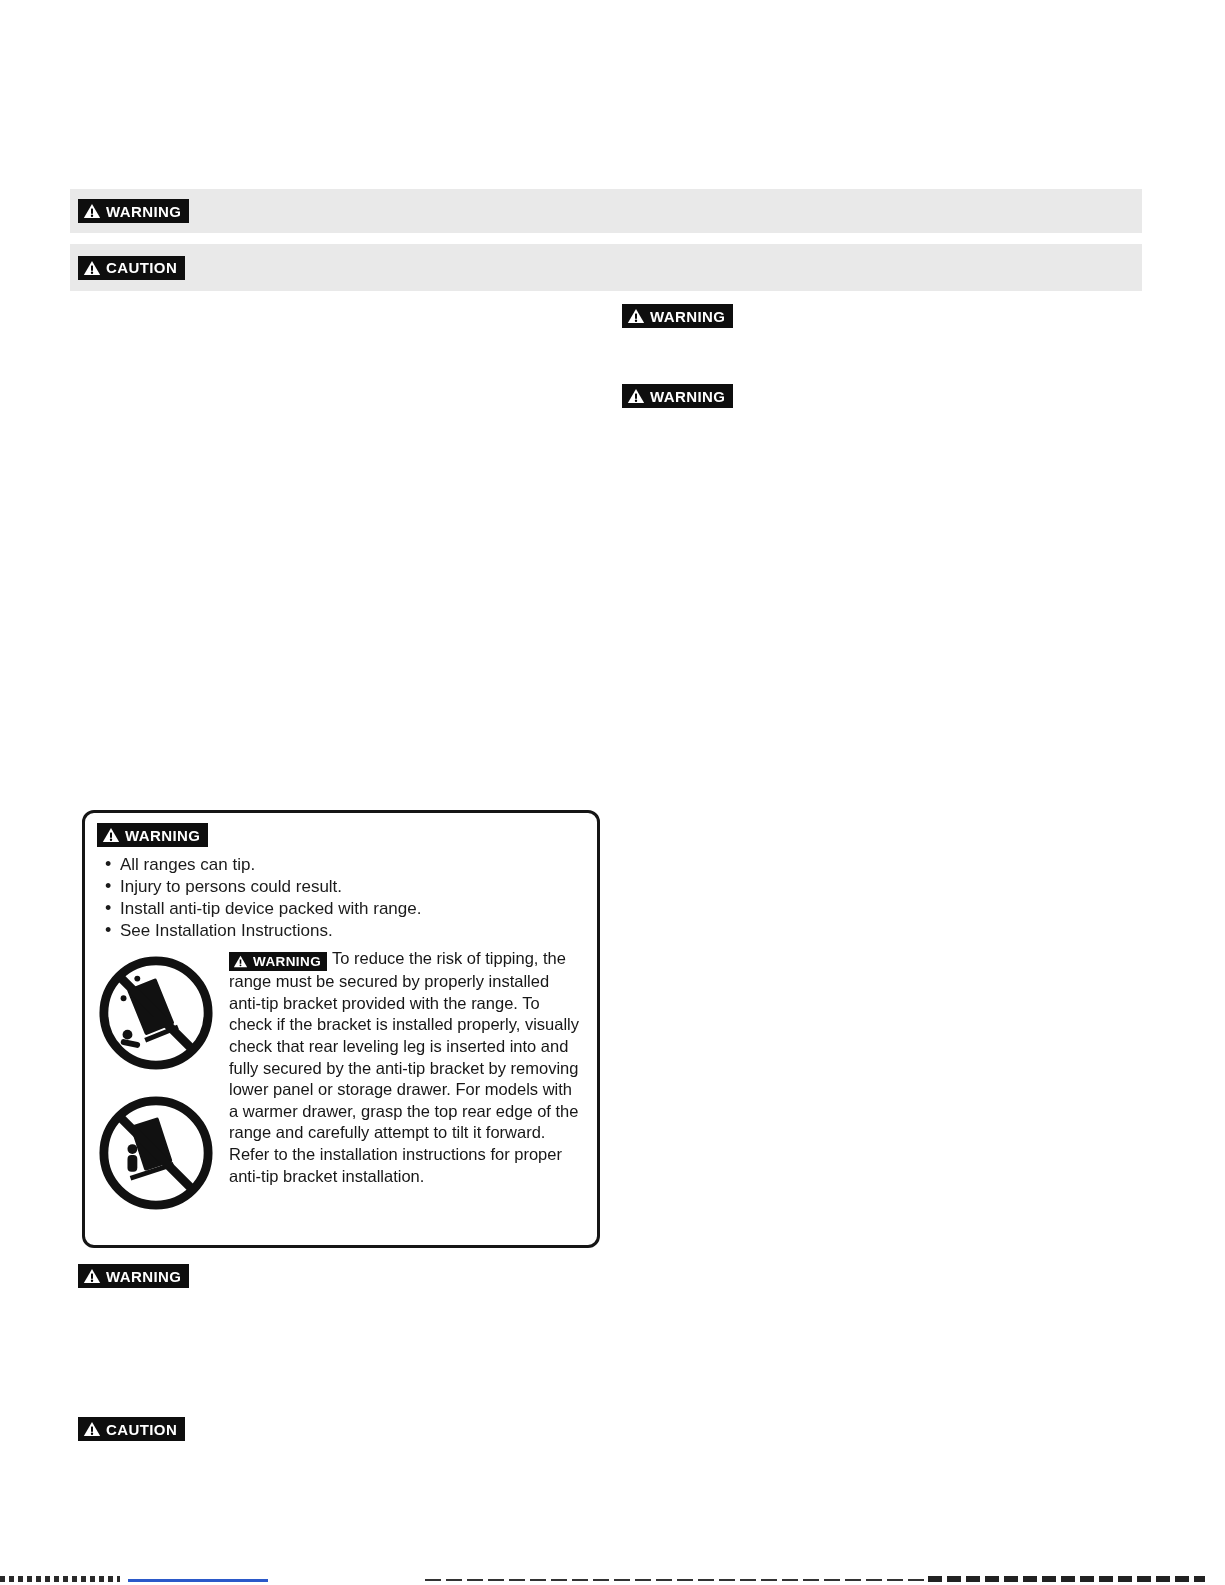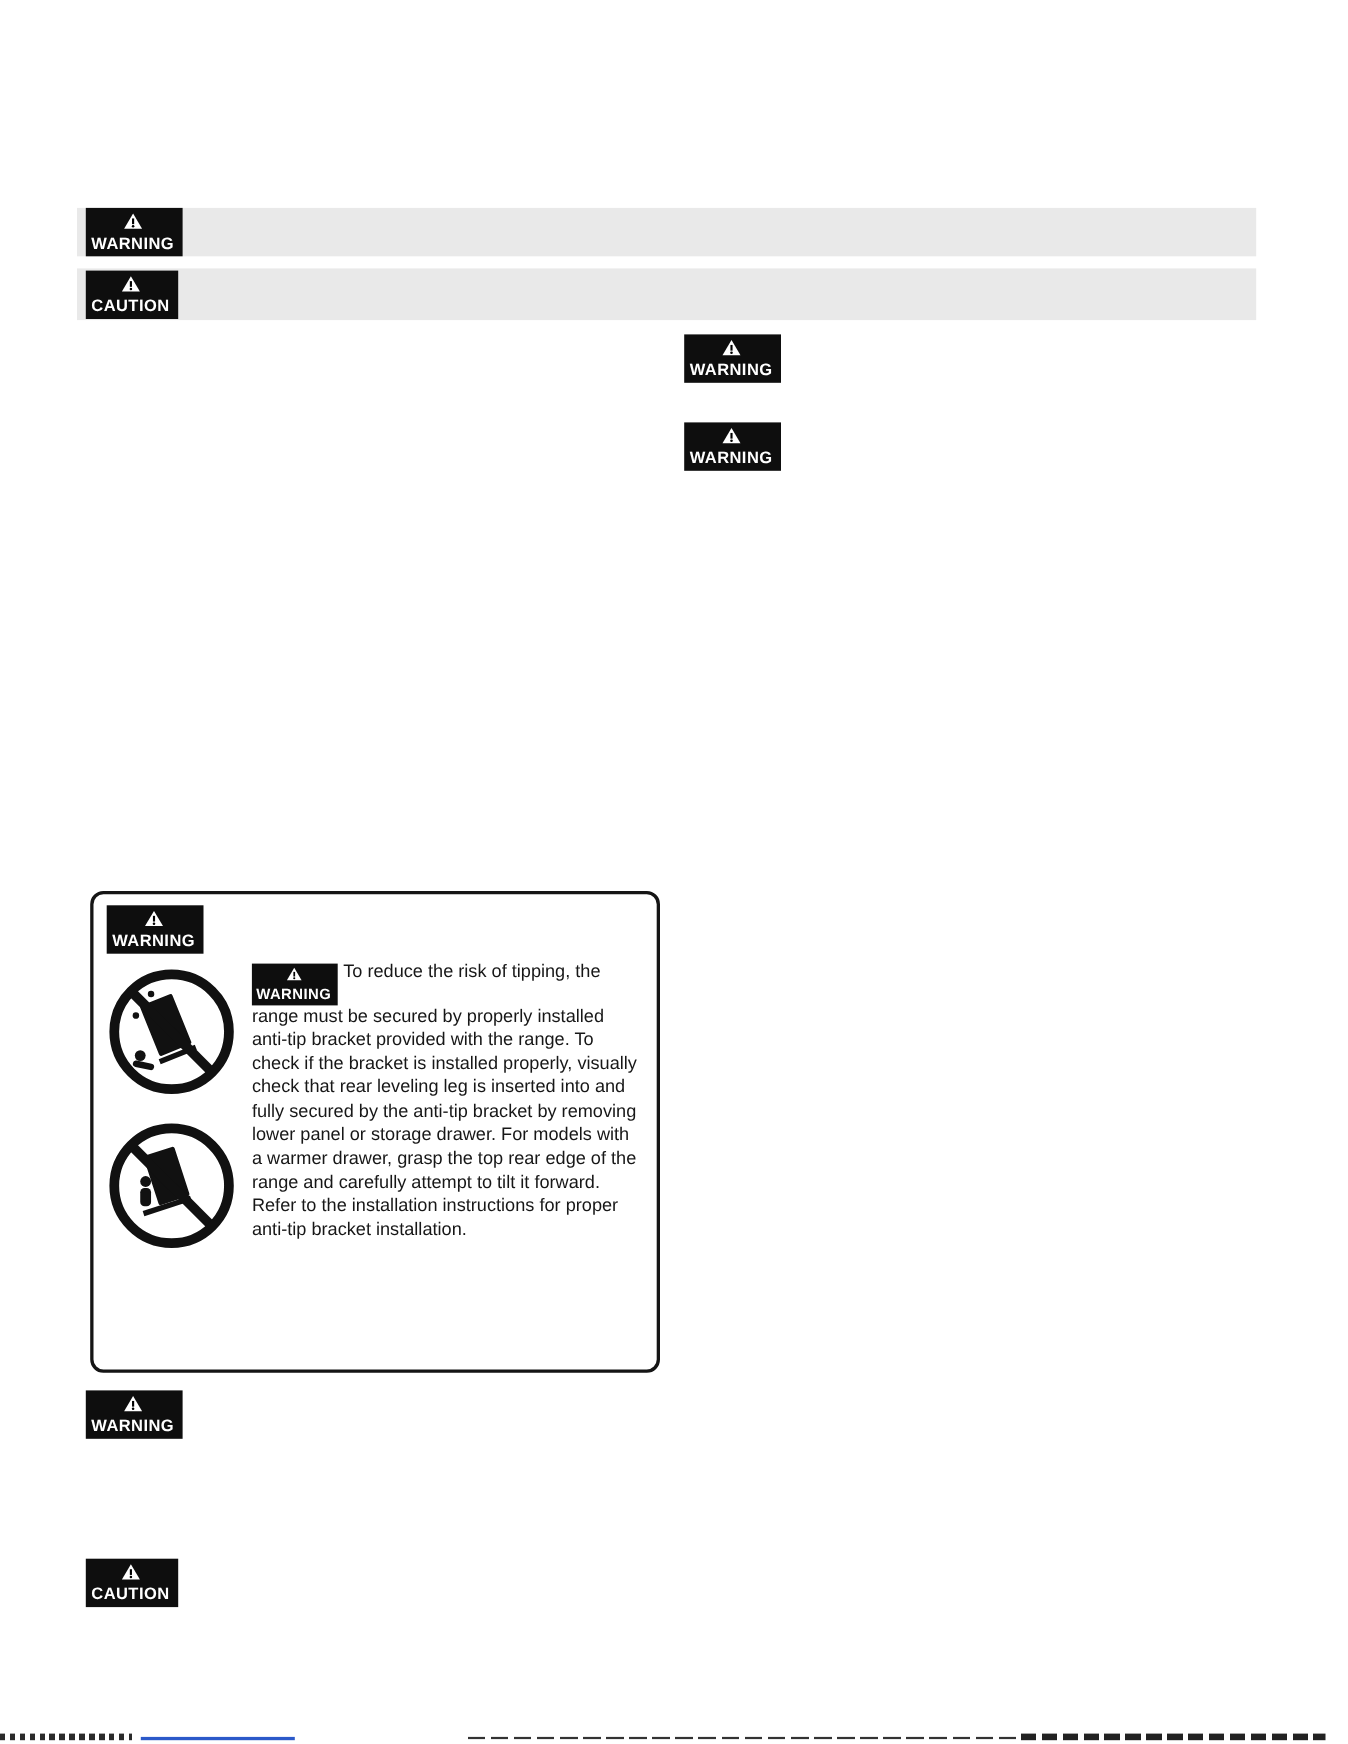--- a/index.html
+++ b/index.html
@@ -30,21 +30,20 @@
     align-items:center;
     gap:5px;
     background:#0e0e0e;
     color:#ffffff;
     font-weight:bold;
     font-size:15px;
     line-height:1;
     letter-spacing:.4px;
     padding:4px 8px 4px 5px;
     white-space:nowrap;
-    flex-direction:column;
   }
   .badge svg { display:block; }
 
   .float-badge { position:absolute; }
   .float-badge.fb1 { left:622px; top:304px; }
   .float-badge.fb2 { left:622px; top:384px; }
 
   .bottom-badge { position:absolute; left:78px; }
   .bottom-badge.bw { top:1264px; }
   .bottom-badge.bc { top:1417px; }
@@ -181,20 +180,26 @@
 
     <span class="badge">
       <svg viewBox="0 0 26 23" width="18" height="16">
         <path d="M13 1.5 L24.8 21.5 H1.2 Z" fill="#fff"></path>
         <rect x="11.6" y="8" width="2.8" height="7.5" fill="#000"></rect>
         <circle cx="13" cy="18.3" r="1.7" fill="#000"></circle>
       </svg>
       <span>WARNING</span>
     </span>
 
+    <ul class="bullets">
+      <li><span>All ranges can tip.</span></li>
+      <li><span>Injury to persons could result.</span></li>
+      <li><span>Install anti-tip device packed with range.</span></li>
+      <li><span>See Installation Instructions.</span></li>
+    </ul>
 
     <div class="tip-body">
 
       <div class="icon-col">
         <svg viewBox="0 0 120 120">
           <g fill="#111">
             <g transform="rotate(-22 58 62)">
               <rect x="42" y="28" width="32" height="50" rx="2"></rect>
               <rect x="40" y="80" width="36" height="5"></rect>
             </g>

